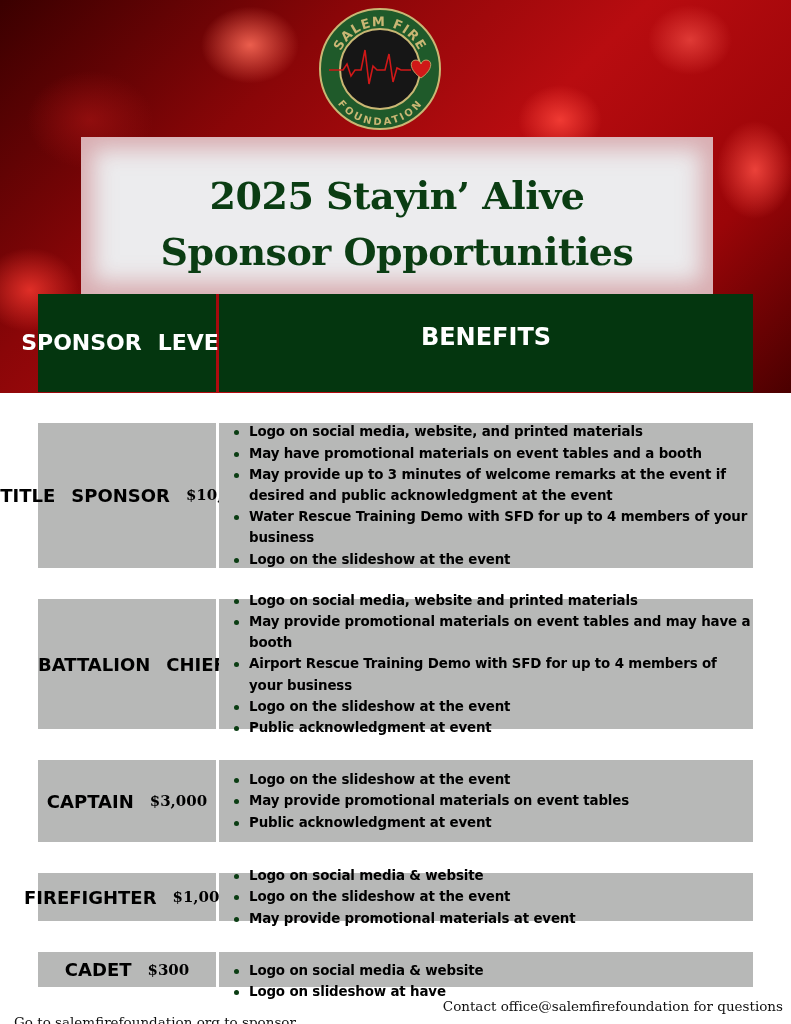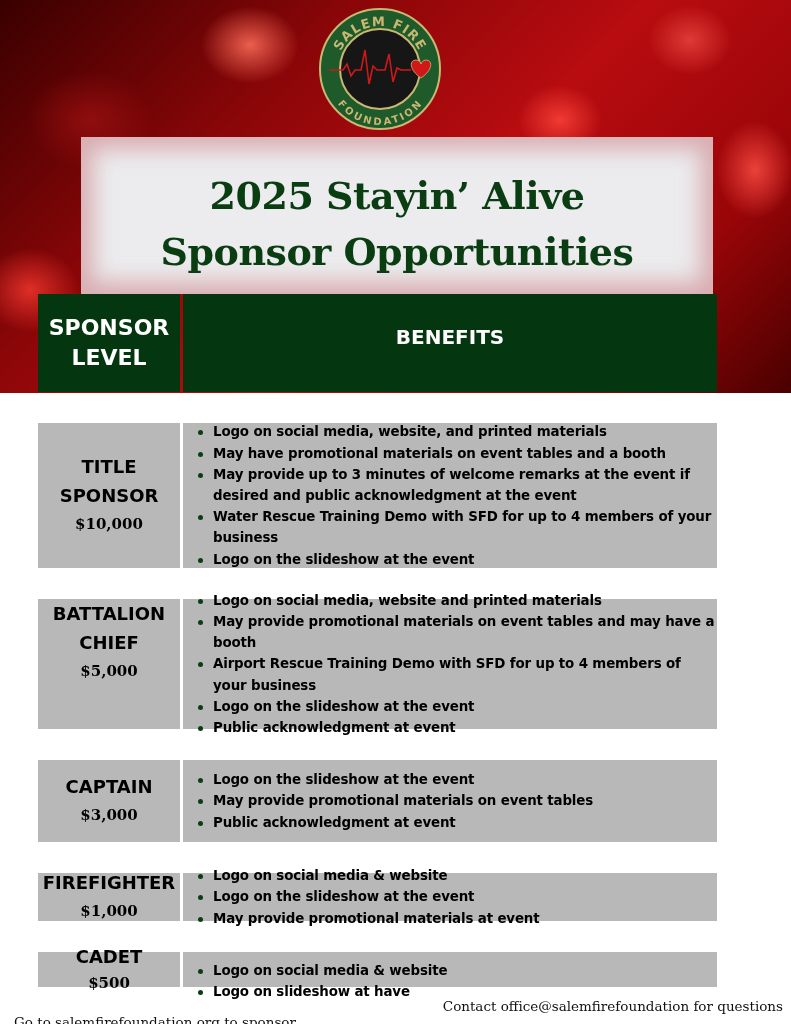--- a/index.html
+++ b/index.html
@@ -40,32 +40,32 @@
     margin: 8px; position: absolute; left: 0; right: 0; top: 23px;
     text-align: center; font-family: "DejaVu Serif", serif; font-weight: bold;
     color: #0b3d13; font-size: 38px; line-height: 56px; letter-spacing: -0.5px;
   }
   .table {
     position: absolute; left: 38px; top: 294px; width: 717px;
   }
   .row { display: flex; }
   .row + .row { margin-top: 3px; }
   .cell-level {
-    width: 142px; box-sizing: border-box; display: flex; flex-direction: column;
-    align-items: center; justify-content: center; text-align: center;
+    width: 178px; box-sizing: border-box; display: flex; flex-direction: row;
+    align-items: center; justify-content: center; text-align: center; gap: 16px;
   }
   .cell-benefits {
     width: 534px; margin-left: 3px; box-sizing: border-box;
     display: flex; flex-direction: column; justify-content: center;
   }
   .head .cell-level, .head .cell-benefits { background: #04360f; color: #ffffff; font-weight: bold; }
   .head { height: 98px; }
   .head .cell-level span { font-size: 22px; line-height: 30px; display: block; }
   .head .cell-benefits { align-items: center; padding-bottom: 12px; }
-  .head .cell-benefits span { font-size: 20px; }
+  .head .cell-benefits span { font-size: 24px; }
   .body-row .cell-level, .body-row .cell-benefits { background: #b7b8b7; color: #000000; font-weight: bold; margin-top: 28px; }
   .level-name { font-size: 18px; line-height: 29px; display: block; }
   .level-price { font-size: 15px; line-height: 29px; display: block; font-family: "DejaVu Serif", serif; }
   ul.benefits { margin: 0; padding: 0 0 0 14px; list-style: none; }
   ul.benefits li {
     position: relative; padding-left: 16px; font-size: 13.4px; line-height: 21.2px;
     letter-spacing: -0.15px;
   }
   ul.benefits li::before {
     content: ""; position: absolute; left: 1px; top: 9px; width: 5px; height: 5px;
@@ -179,21 +179,21 @@
         <li>Logo on social media &amp; website</li>
         <li>Logo on the slideshow at the event</li>
         <li>May provide promotional materials at event</li>
       </ul>
     </div>
   </div>
 
   <div class="row body-row" style="height:63px;">
     <div class="cell-level">
       <span class="level-name" style="line-height:26px;">CADET</span>
-      <span class="level-price" style="line-height:26px;">$500</span>
+      <span class="level-price" style="line-height:26px;">$300</span>
     </div>
     <div class="cell-benefits" style="justify-content:flex-start; padding-top:8px;">
       <ul class="benefits">
         <li>Logo on social media &amp; website</li>
         <li>Logo on slideshow at have</li>
       </ul>
     </div>
   </div>
 </div>
 

